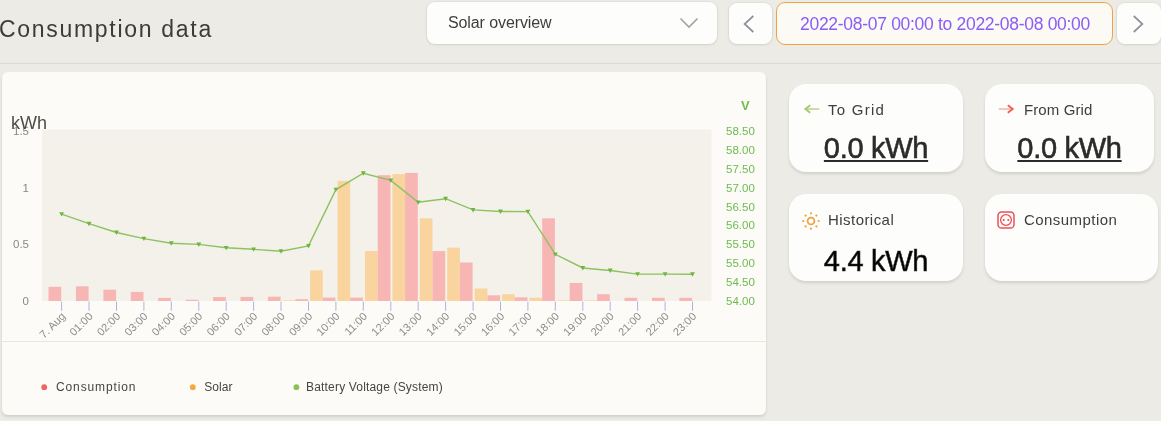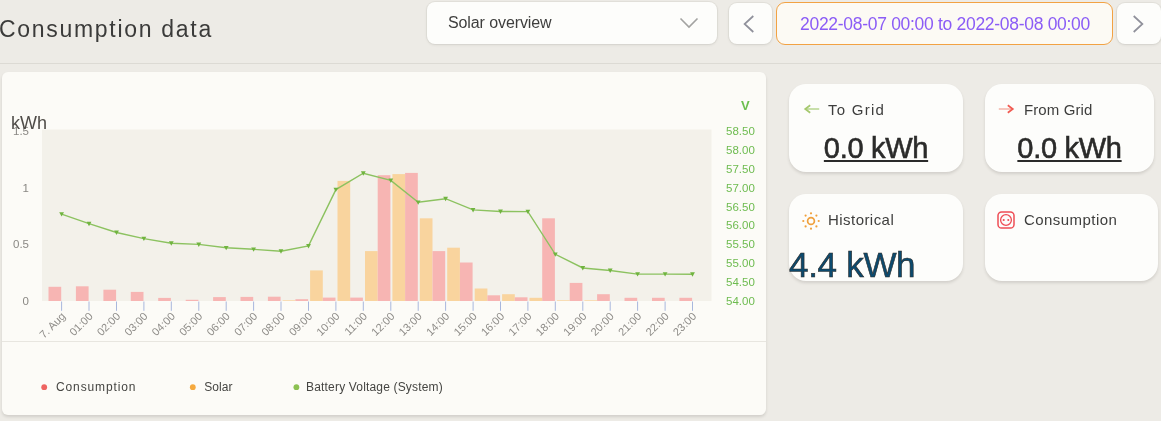--- a/index.html
+++ b/index.html
@@ -2,21 +2,21 @@
 <html><head>
 <meta charset="utf-8">
 <style>
 * { margin:0; padding:0; box-sizing:border-box; }
 html,body { width:1161px; height:421px; background:#edebe6; font-family:"Liberation Sans", sans-serif; position:relative; overflow:hidden; }
 .abs { position:absolute; }
 .whitebox { position:absolute; background:#fdfdfb; border-radius:8px; box-shadow:0 1px 3px rgba(60,55,45,0.10), 0 0 0 1px rgba(120,115,105,0.07); }
 .card { position:absolute; background:#fdfdfb; border-radius:17px; box-shadow:0 2px 3px rgba(60,55,45,0.15); }
 .ct { position:absolute; left:39px; top:17px; font-size:15px; color:#3e3e3d; }
 .cv { position:absolute; left:0; width:100%; top:48px; text-align:center; font-size:29px; font-weight:normal; -webkit-text-stroke:0.6px #2b2b2a; color:#2b2b2a; letter-spacing:-0.3px;text-decoration:underline; }
-.cv2 { position:absolute; left:0; width:100%; top:51px; font-size:35px; font-weight:normal; -webkit-text-stroke:0.6px #2b2b2a; color:#0c4a6e; letter-spacing:-0.3px; }
+.cv2 { position:absolute; left:0; width:100%; top:51px; text-align:center; font-size:29px; font-weight:normal; -webkit-text-stroke:0.6px #2b2b2a; color:#000000; letter-spacing:-0.3px; }
 </style>
 </head>
 <body>
 <div class="abs" style="left:0;top:63px;width:1161px;height:1px;background:#dcdad4"></div>
 <div class="abs" style="left:-1px;top:16px;font-size:23px;color:#3b3b3a;letter-spacing:1.7px">Consumption data</div>
 
 <div class="whitebox" style="left:427px;top:2px;width:290px;height:42px"></div>
 <div class="abs" style="left:448px;top:14px;font-size:16px;color:#3e3e3d;letter-spacing:-0.1px">Solar overview</div>
 <svg class="abs" style="left:679px;top:17px" width="20" height="12" viewBox="0 0 20 12">
     <path d="M1.5,1.5 L10,10 L18.5,1.5" fill="none" stroke="#a3a3a1" stroke-width="1.6"></path>

